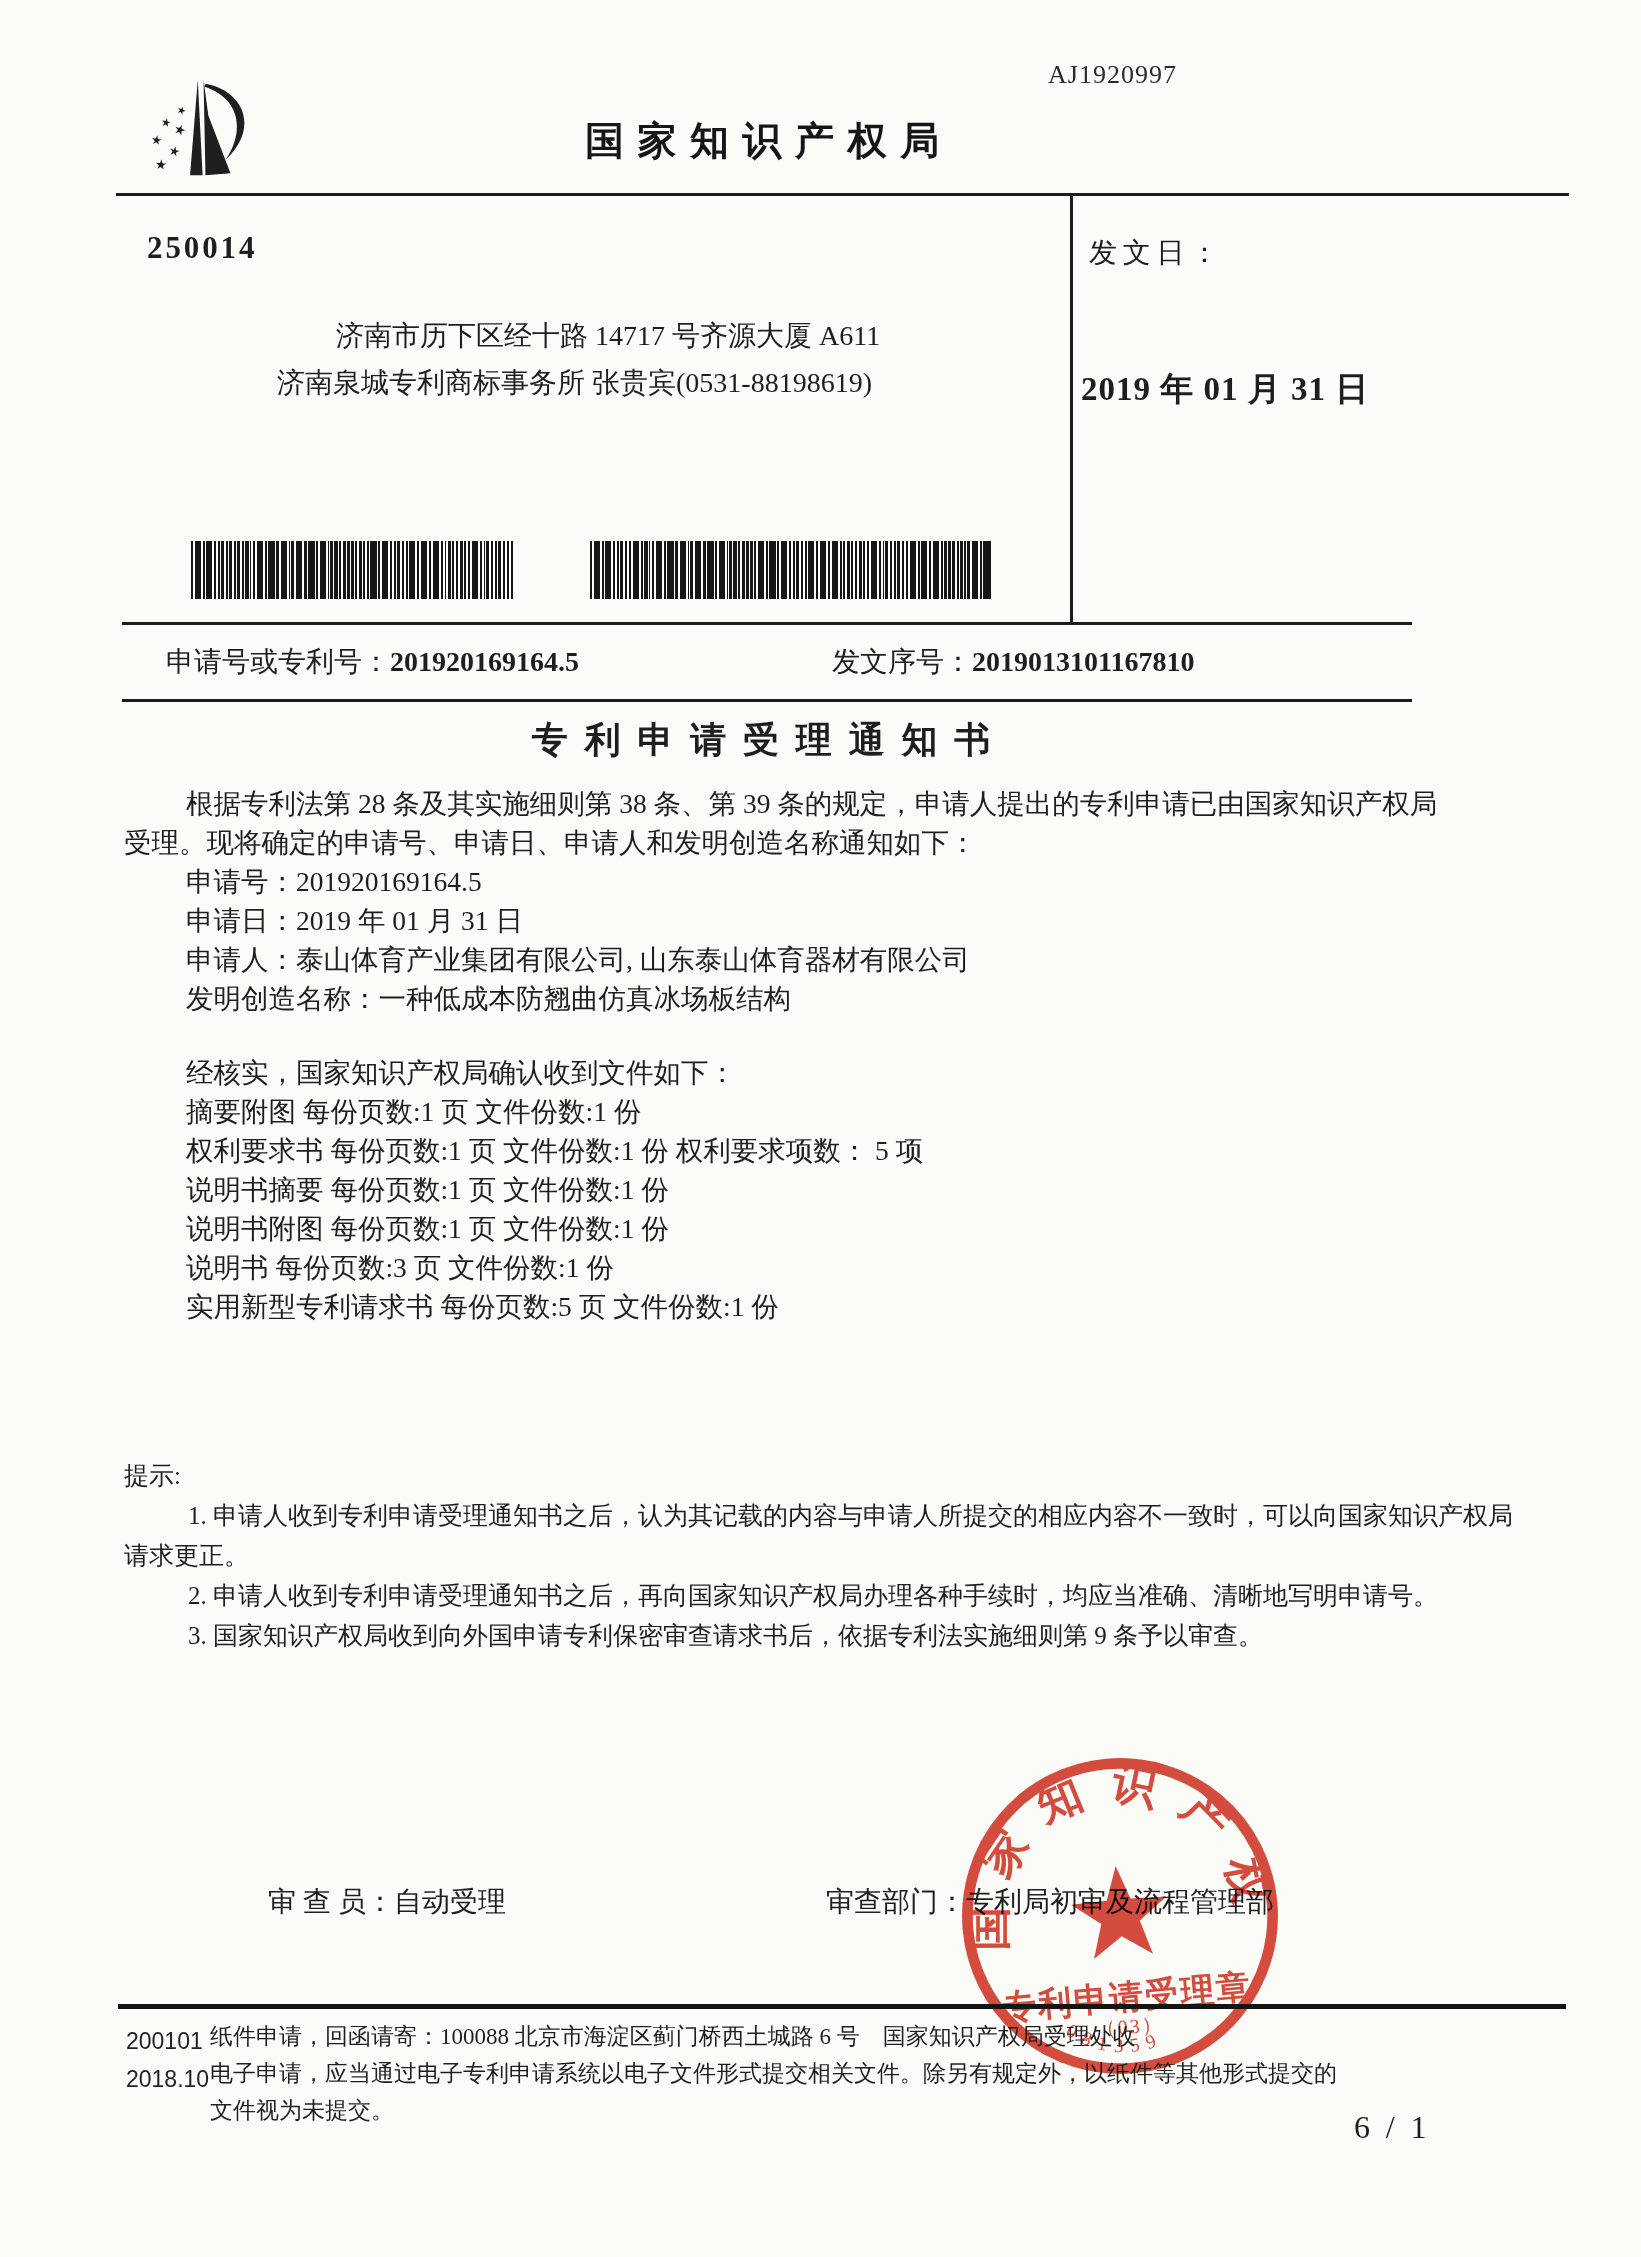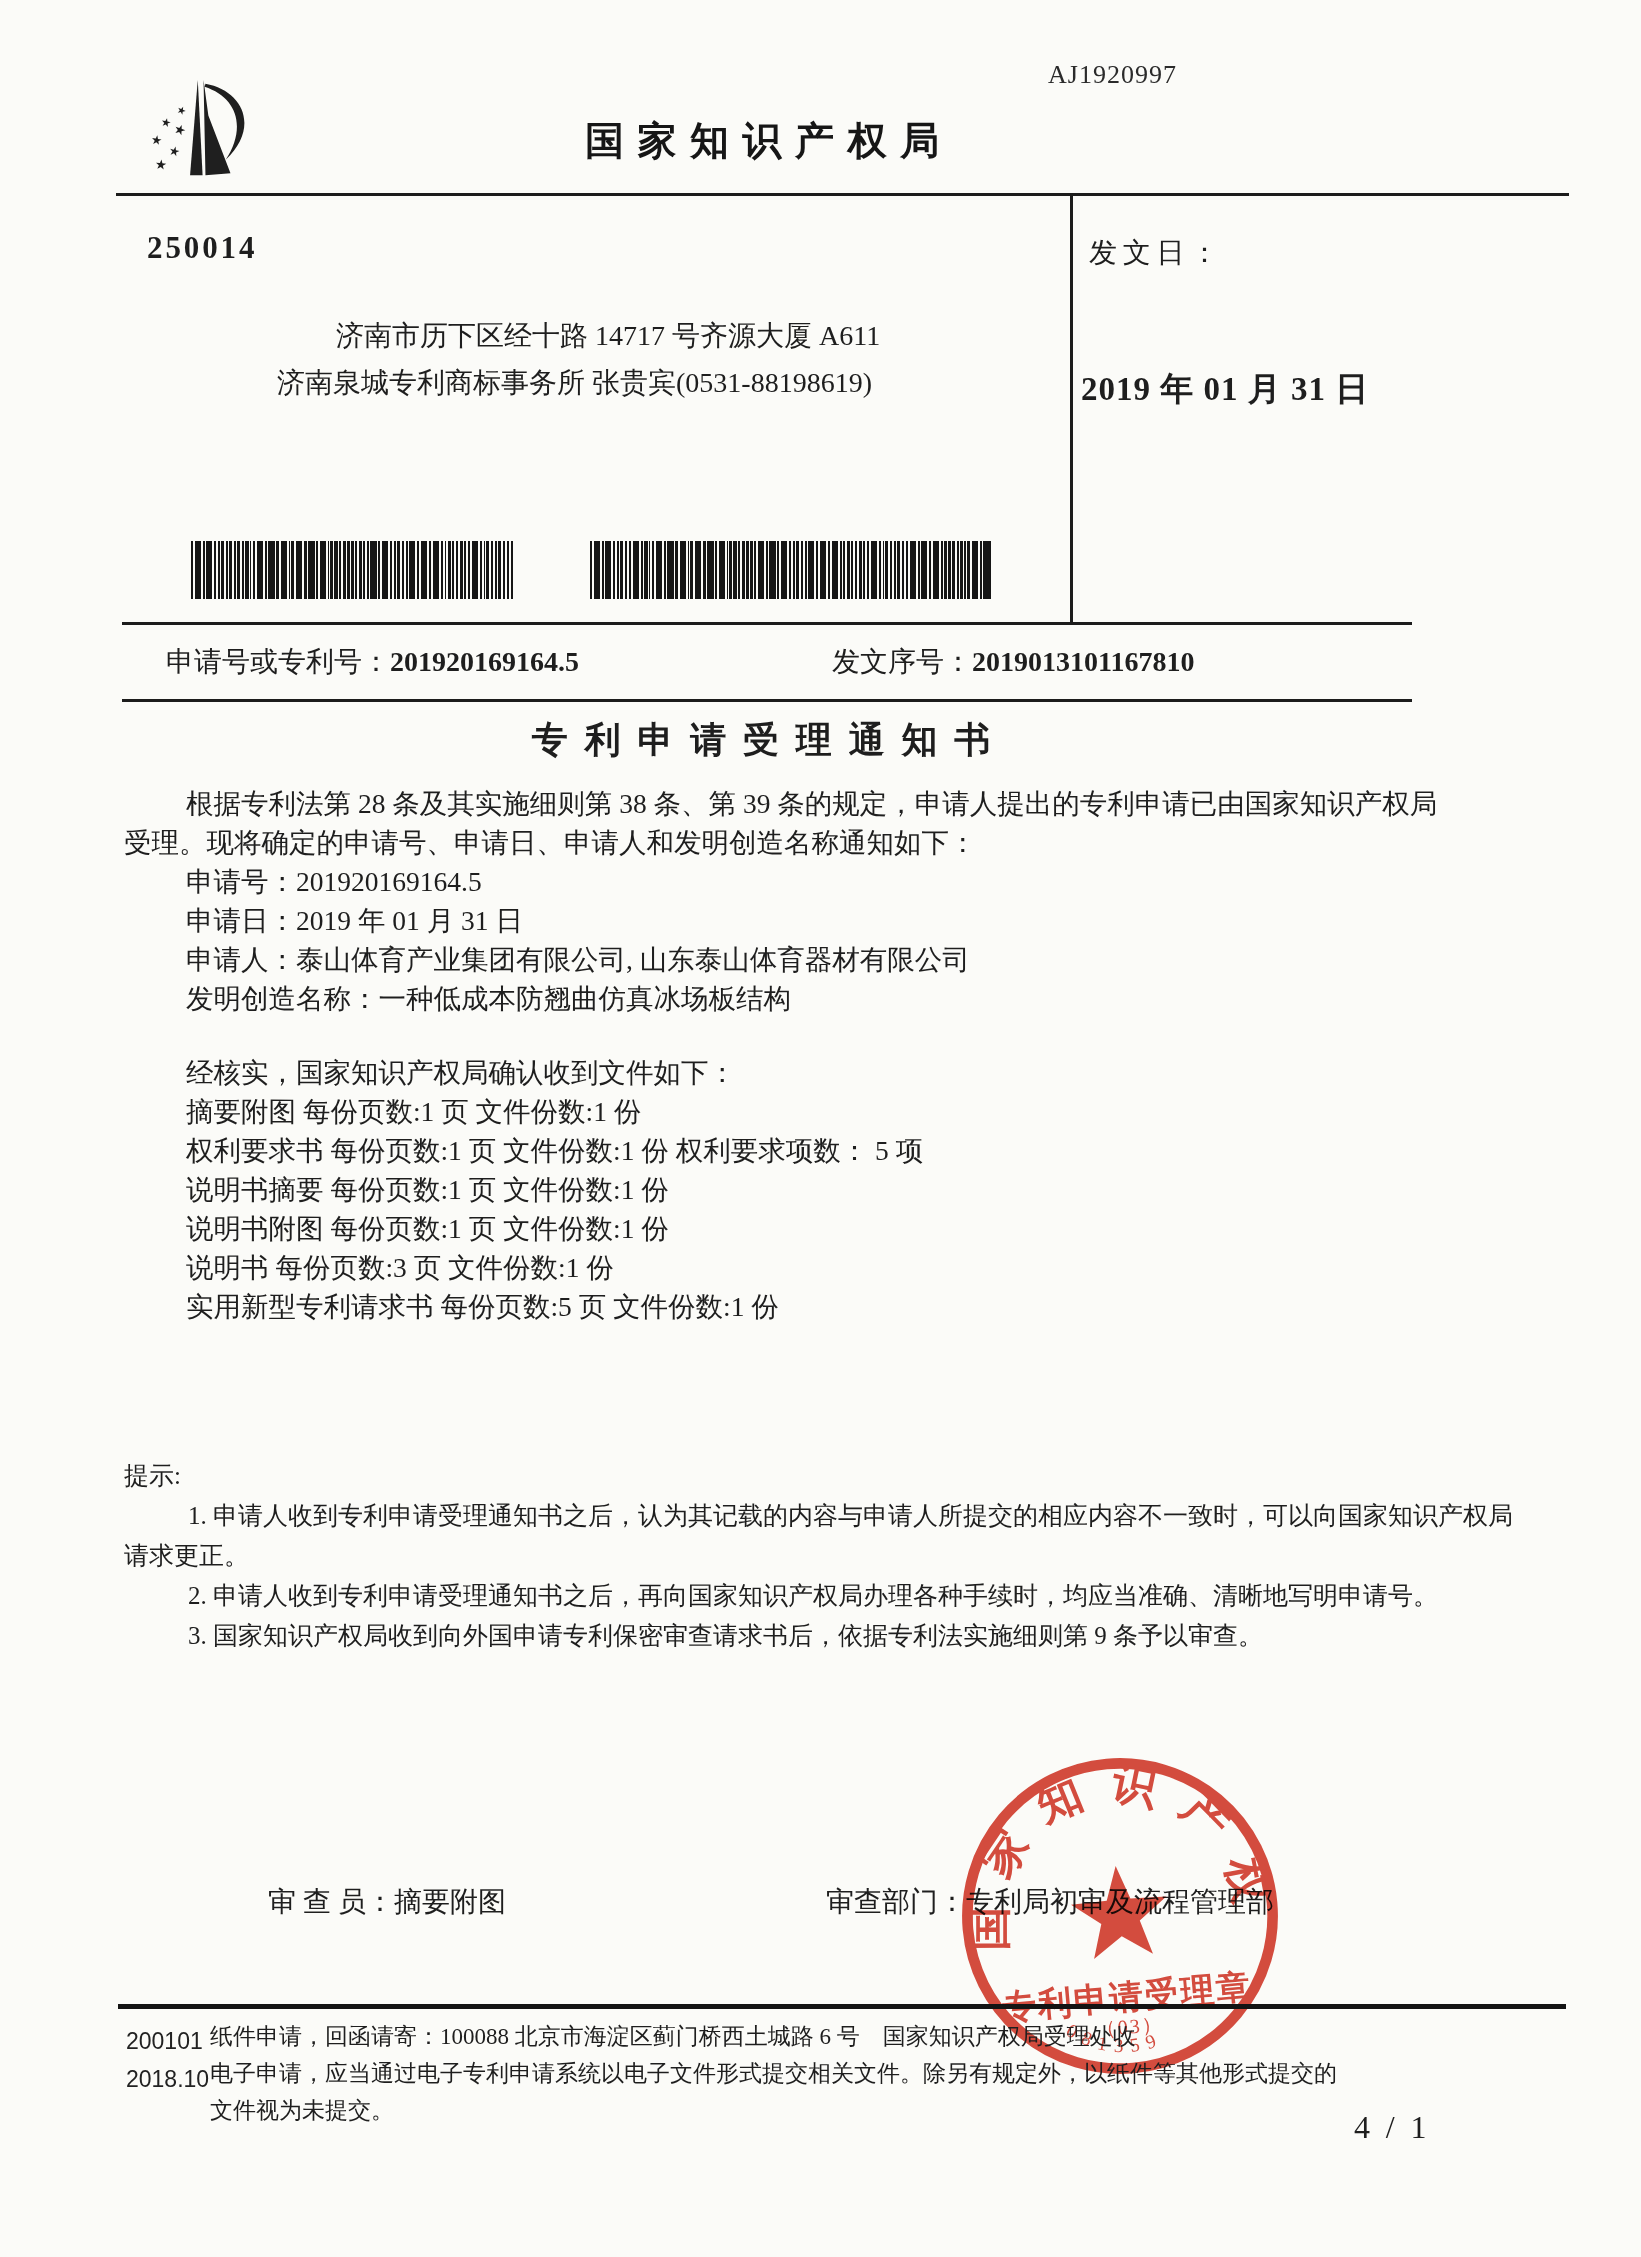--- a/index.html
+++ b/index.html
@@ -127,21 +127,21 @@
   </div>
 
   <div class="tips">
     <p>提示:</p>
     <p class="indent2">1. 申请人收到专利申请受理通知书之后，认为其记载的内容与申请人所提交的相应内容不一致时，可以向国家知识产权局</p>
     <p>请求更正。</p>
     <p class="indent2">2. 申请人收到专利申请受理通知书之后，再向国家知识产权局办理各种手续时，均应当准确、清晰地写明申请号。</p>
     <p class="indent2">3. 国家知识产权局收到向外国申请专利保密审查请求书后，依据专利法实施细则第 9 条予以审查。</p>
   </div>
 
-  <div class="examiner"><span>审 查 员：</span><span>摘要附图</span></div>
+  <div class="examiner"><span>审 查 员：</span><span>自动受理</span></div>
   <div class="dept"><span>审查部门：</span><span>专利局初审及流程管理部</span></div>
 
   <svg class="stamp" viewBox="0 0 352 352" xmlns="http://www.w3.org/2000/svg">
     <defs>
       <path id="arcTop" d="M 60 207 A 120 120 0 1 1 292 207"></path>
       <path id="arcBottom" d="M 96 280 A 105 105 0 0 0 256 280"></path>
     </defs>
     <circle cx="176" cy="176" r="158" fill="none" stroke="#d43f31" stroke-width="11"></circle>
     <text fill="#d43f31" font-size="46" font-weight="bold" letter-spacing="25" font-family="Liberation Serif, serif">
       <textPath href="#arcTop" startOffset="6">国家知识产权局</textPath>
@@ -157,16 +157,16 @@
   <div class="rule-footer"></div>
   <div class="footer-codes">
     <div>200101</div>
     <div>2018.10</div>
   </div>
   <div class="footer-text">
     <p>纸件申请，回函请寄：100088  北京市海淀区蓟门桥西土城路 6 号　国家知识产权局受理处收</p>
     <p>电子申请，应当通过电子专利申请系统以电子文件形式提交相关文件。除另有规定外，以纸件等其他形式提交的</p>
     <p>文件视为未提交。</p>
   </div>
-  <div class="page-no">4 / 1</div>
+  <div class="page-no">6 / 1</div>
 
 </div>
 
 
 </body></html>

